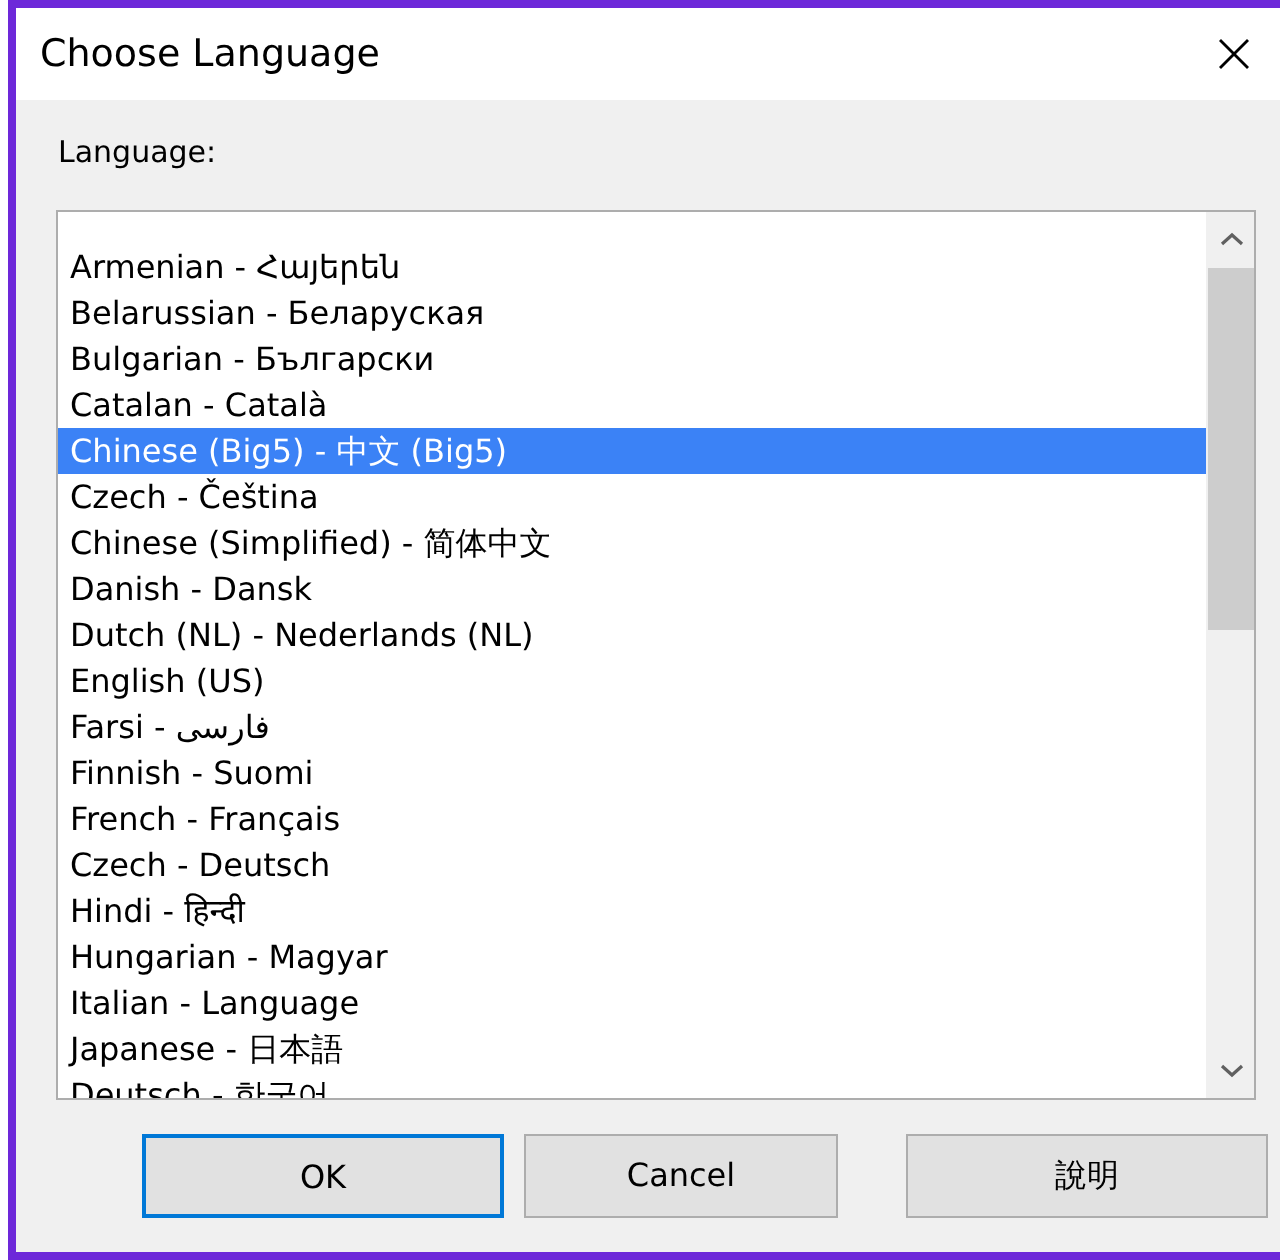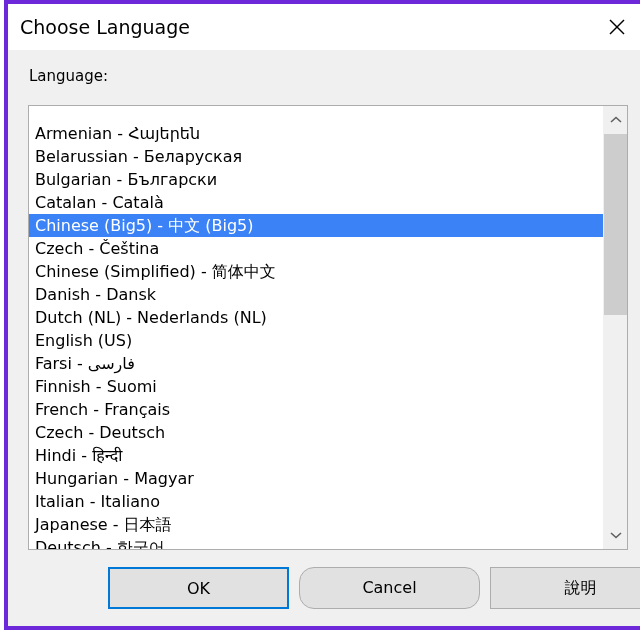--- a/index.html
+++ b/index.html
@@ -168,31 +168,29 @@
     background: #e1e1e1;
     border: 1px solid #adadad;
     font-family: "DejaVu Sans", "Liberation Sans", sans-serif;
     font-size: 16px;
     color: #000000;
     text-align: center;
     line-height: 40px;
     padding: 0;
     cursor: default;
     white-space: nowrap;
-    margin-left: 37px;
   }
   .btn-ok {
     left: 63px;
     width: 181px;
     border: 2px solid #0078d7;
   }
   .btn-cancel {
     left: 254px;
-    width: 181px;
-    border-radius: 15px;
+    width: 157px;
   }
   .btn-help {
     left: 445px;
     width: 181px;
   }
 </style>
 </head>
 <body>
 
 <div class="dialog">
@@ -220,21 +218,21 @@
         <div class="list-item">Chinese (Simplified) - 简体中文</div>
         <div class="list-item">Danish - Dansk</div>
         <div class="list-item">Dutch (NL) - Nederlands (NL)</div>
         <div class="list-item">English (US)</div>
         <div class="list-item">Farsi - فارسی</div>
         <div class="list-item">Finnish - Suomi</div>
         <div class="list-item">French - Français</div>
         <div class="list-item">Czech - Deutsch</div>
         <div class="list-item">Hindi - हिन्दी</div>
         <div class="list-item">Hungarian - Magyar</div>
-        <div class="list-item">Italian - Italiano</div>
+        <div class="list-item">Italian - Language</div>
         <div class="list-item">Japanese - 日本語</div>
         <div class="list-item">Deutsch - 한국어</div>
       </div>
 
     <div class="scrollbar">
       <button class="sb-btn sb-up">
         <svg width="12" height="8" viewBox="0 0 12 8" aria-hidden="true">
           <polyline points="1,6 6,1.5 11,6" fill="none" stroke="#606060" stroke-width="1.6"></polyline>
         </svg>
       </button>

